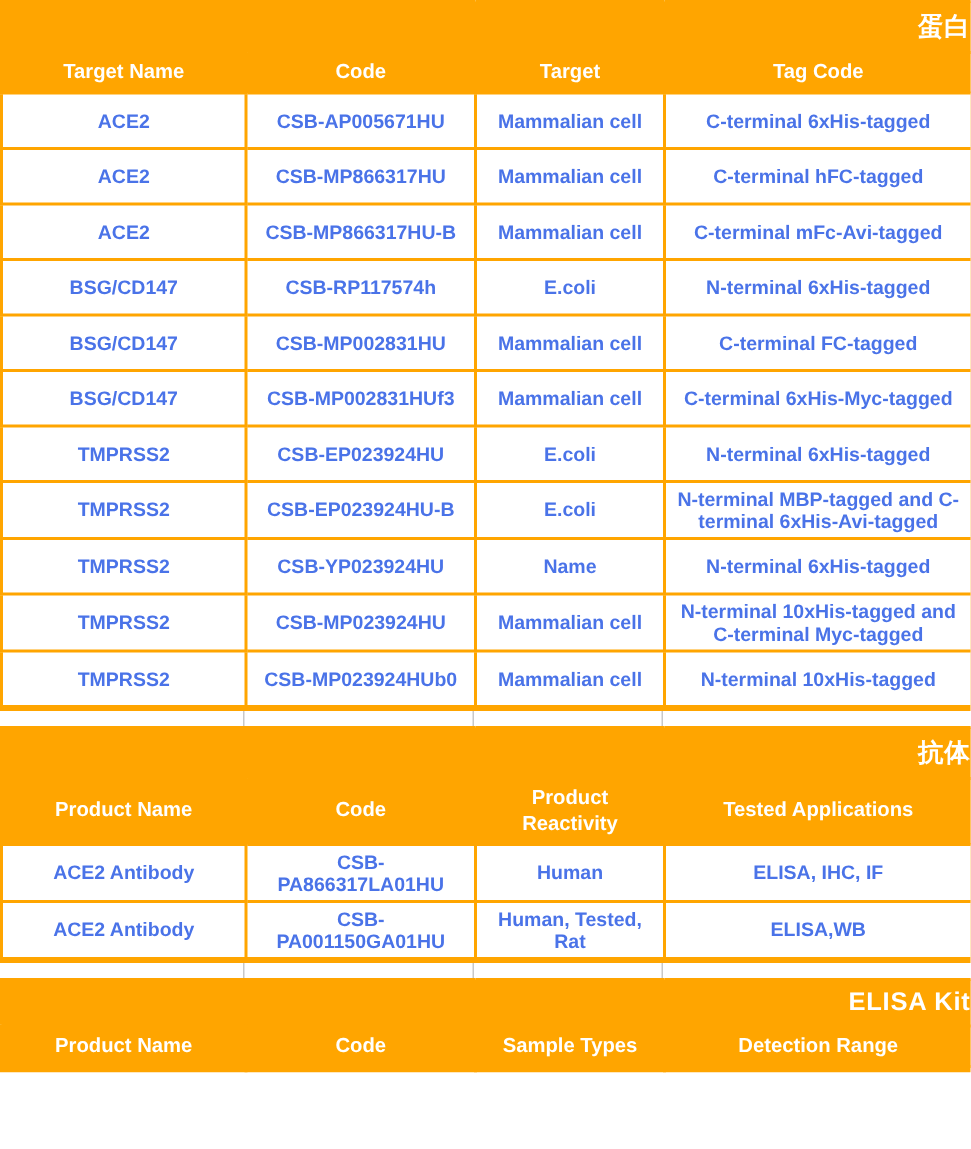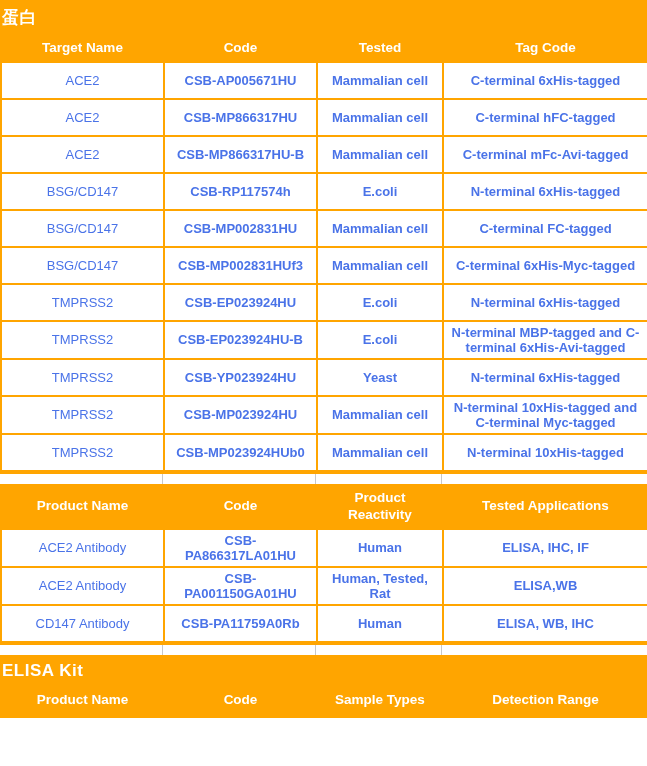--- a/index.html
+++ b/index.html
@@ -18,21 +18,21 @@
   col.c1{width:163px}
   col.c2{width:153px}
   col.c3{width:126px}
   col.c4{width:205px}
 
   tr.title-row th{
     background:var(--accent);
     color:#ffffff;
     font-size:17px;
     font-weight:bold;
-    text-align:left;
+    text-align:right;
     padding:4px 0 5px 0;
     letter-spacing:.5px;
   }
   tr.header-row th{
     background:var(--accent);
     color:#ffffff;
     font-size:13.5px;
     font-weight:bold;
     text-align:center;
     padding:4px 8px;
@@ -44,21 +44,21 @@
     color:var(--blue);
     font-size:13px;
     line-height:15px;
     text-align:center;
     vertical-align:middle;
     padding:3px 6px;
     height:29px;
     word-wrap:break-word;
     font-weight:bold;
   }
-  td.first{font-weight:normal;}
+  td.first{font-weight:bold;}
 
   .spacer{
     height:10px;
     position:relative;
     background:#ffffff;
   }
   .spacer i{
     position:absolute;top:0;bottom:0;width:1px;
     background:#c8c8c8;display:block;
   }
@@ -78,21 +78,21 @@
         <col class="c3">
         <col class="c4">
       </colgroup>
     <thead>
       <tr class="title-row">
         <th colspan="4">蛋白</th>
       </tr>
       <tr class="header-row">
         <th>Target Name</th>
         <th>Code</th>
-        <th>Tested</th>
+        <th>Target</th>
         <th>Tag Code</th>
       </tr>
     </thead>
     <tbody>
         <tr>
           <td class="first">ACE2</td>
           <td>CSB-AP005671HU</td>
           <td>Mammalian cell</td>
           <td>C-terminal 6xHis-tagged</td>
         </tr>
@@ -134,21 +134,21 @@
         </tr>
         <tr>
           <td class="first">TMPRSS2</td>
           <td>CSB-EP023924HU-B</td>
           <td>E.coli</td>
           <td>N-terminal MBP-tagged and C-terminal 6xHis-Avi-tagged</td>
         </tr>
         <tr>
           <td class="first">TMPRSS2</td>
           <td>CSB-YP023924HU</td>
-          <td>Yeast</td>
+          <td>Name</td>
           <td>N-terminal 6xHis-tagged</td>
         </tr>
         <tr>
           <td class="first">TMPRSS2</td>
           <td>CSB-MP023924HU</td>
           <td>Mammalian cell</td>
           <td>N-terminal 10xHis-tagged and C-terminal Myc-tagged</td>
         </tr>
         <tr>
           <td class="first">TMPRSS2</td>
@@ -166,45 +166,42 @@
   </div>
 
   <table class="sect">
     <colgroup>
         <col class="c1">
         <col class="c2">
         <col class="c3">
         <col class="c4">
       </colgroup>
     <thead>
+      <tr class="title-row">
+        <th colspan="4">抗体</th>
+      </tr>
       <tr class="header-row">
         <th>Product Name</th>
         <th>Code</th>
         <th>Product Reactivity</th>
         <th>Tested Applications</th>
       </tr>
     </thead>
     <tbody>
         <tr>
           <td class="first">ACE2 Antibody</td>
           <td>CSB-PA866317LA01HU</td>
           <td>Human</td>
           <td>ELISA, IHC, IF</td>
         </tr>
         <tr>
           <td class="first">ACE2 Antibody</td>
           <td>CSB-PA001150GA01HU</td>
           <td>Human, Tested, Rat</td>
           <td>ELISA,WB</td>
-        </tr>
-        <tr>
-          <td class="first">CD147 Antibody</td>
-          <td>CSB-PA11759A0Rb</td>
-          <td>Human</td>
-          <td>ELISA, WB, IHC</td>
         </tr>
       </tbody>
   </table>
 
   <div class="spacer">
     <i class="v1"></i>
     <i class="v2"></i>
     <i class="v3"></i>
   </div>
 

